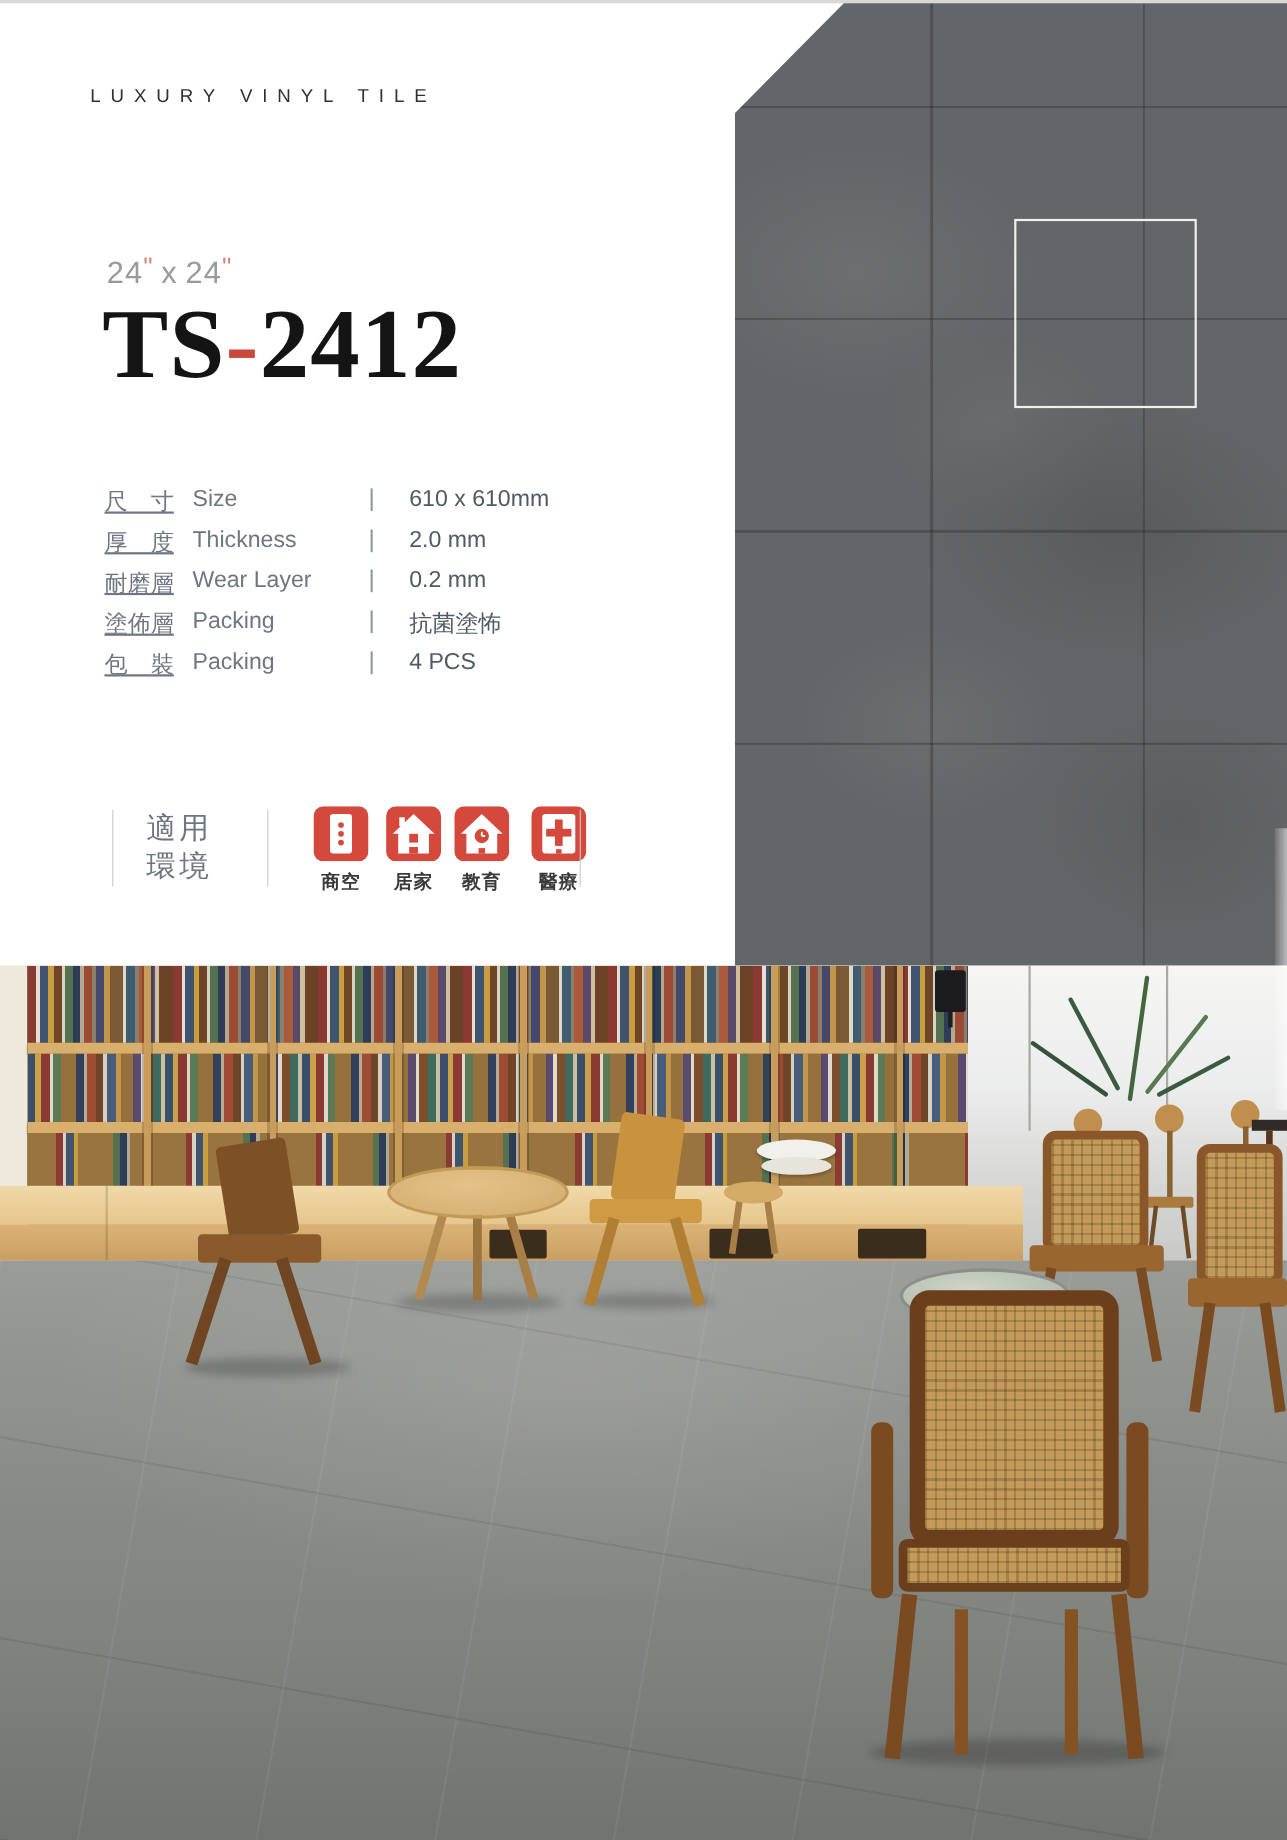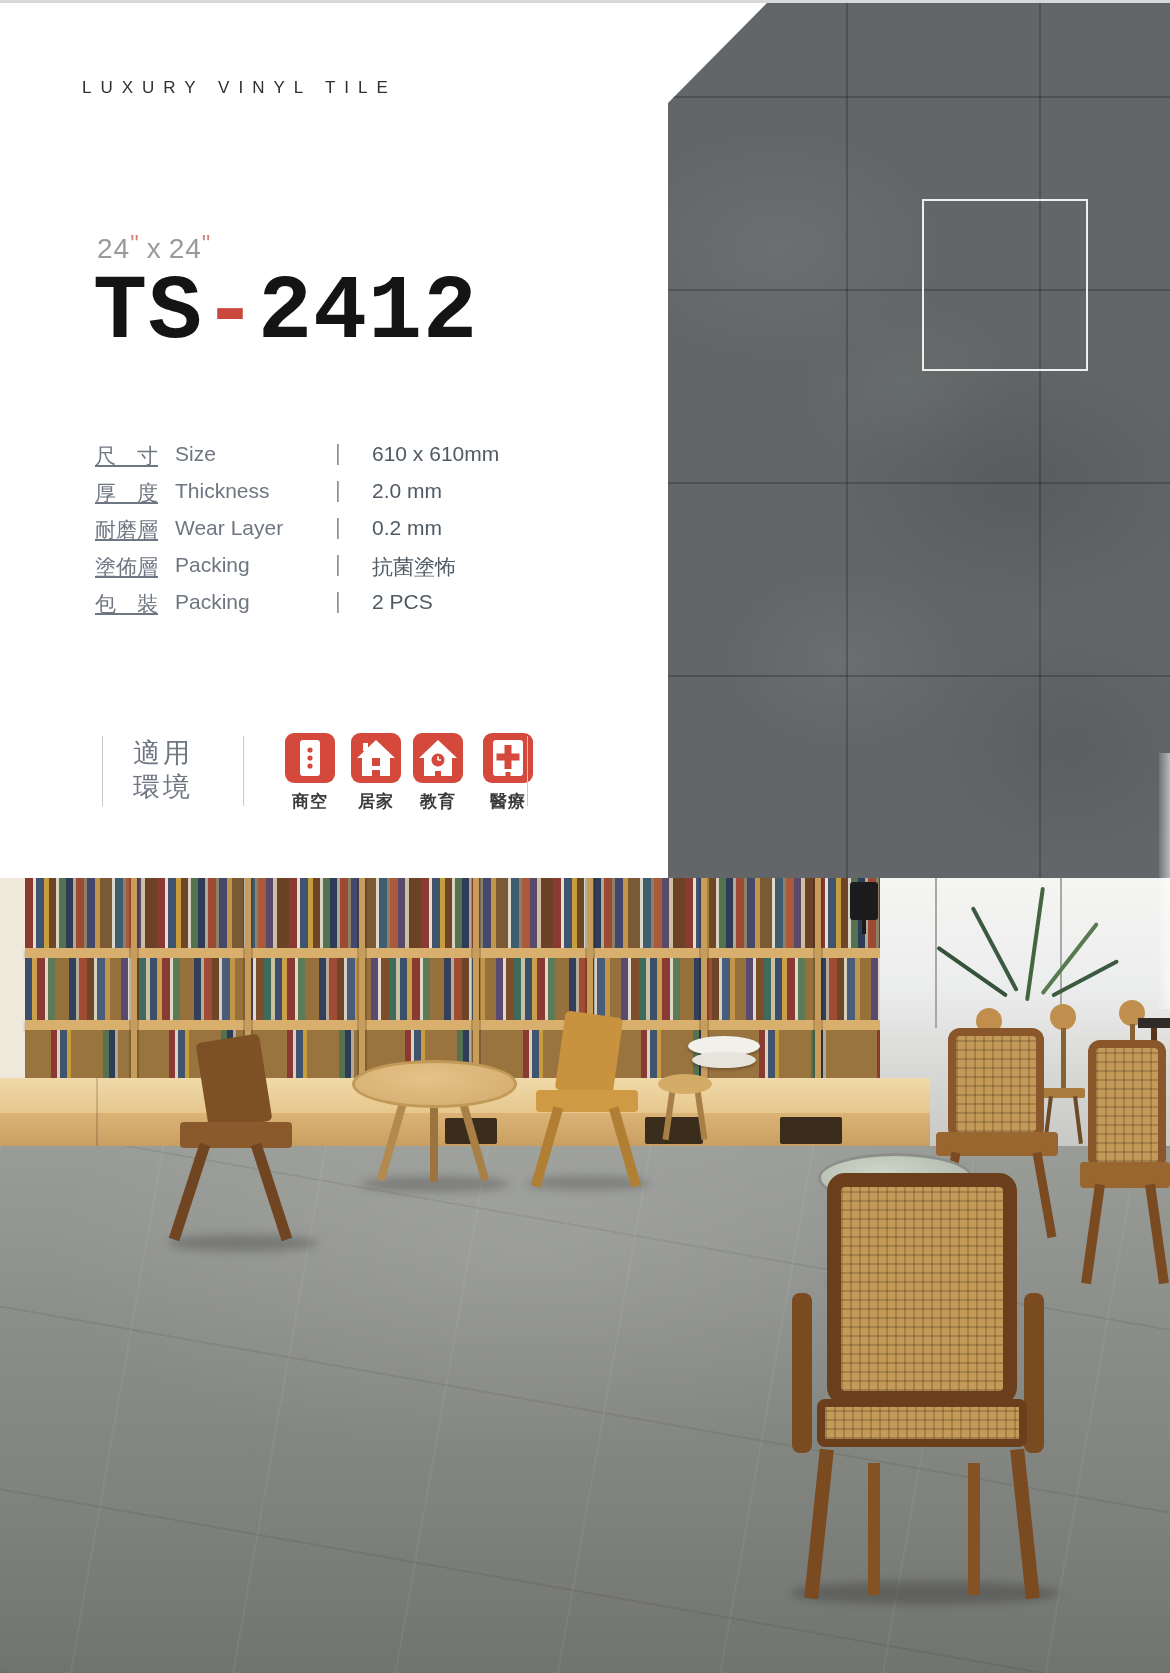--- a/index.html
+++ b/index.html
@@ -51,21 +51,21 @@
 
   
   .hdr {
     position:absolute; left:82px; top:78px; font-size:17px; letter-spacing:9px;
     color:#2e3032; font-weight:500;text-align:right;
   }
   .size-line { position:absolute; left:97px; top:230px; font-size:28px; color:#9a9a9a; letter-spacing:1px; }
   .size-line .q { color:#d4857d; font-size:24px; vertical-align:6px; }
   .size-line .sep { margin:0 7px; }
   .code-line {
-    position:absolute; left:93px; top:262px; font-family:Liberation Mono, monospace;
+    position:absolute; left:93px; top:262px; font-family:Liberation Serif, serif;
     font-size:90px; font-weight:700; color:#141414; letter-spacing:1px;
   }
   .code-line .hy { color:#c9473d; }
 
   .specs { position:absolute; left:95px; top:437px; width:460px; }
   .spec-row { position:relative; height:37px; }
   .spec-zh { position:absolute; left:0; top:5px; font-size:21px; color:#6e7681;text-decoration:underline; }
   .spec-en { position:absolute; left:80px; top:5px; font-size:21px; color:#6e7681; }
   .spec-pipe { position:absolute; left:240px; top:3px; font-size:22px; font-weight:300; color:#8d949b; }
   .spec-val { position:absolute; left:277px; top:5px; font-size:21px; color:#4f5a64; }
@@ -241,21 +241,21 @@
     <div class="spec-row">
       <span class="spec-zh">塗佈層</span>
       <span class="spec-en">Packing</span>
       <span class="spec-pipe">|</span>
       <span class="spec-val">抗菌塗怖</span>
     </div>
     <div class="spec-row">
       <span class="spec-zh">包　裝</span>
       <span class="spec-en">Packing</span>
       <span class="spec-pipe">|</span>
-      <span class="spec-val">2 PCS</span>
+      <span class="spec-val">4 PCS</span>
     </div>
   </div>
 
   <div class="env-bar" style="left:102px"></div>
   <div class="env-title">
     <div>適用</div>
     <div>環境</div>
   </div>
   <div class="env-bar" style="left:243px"></div>
 

